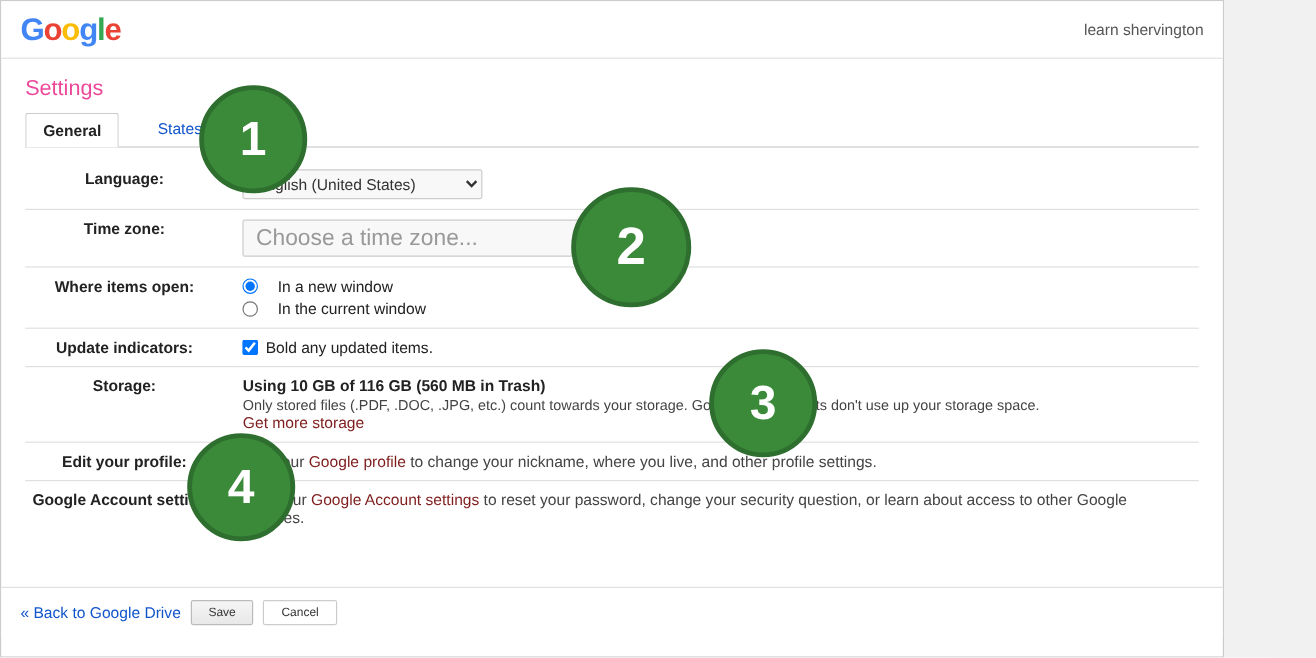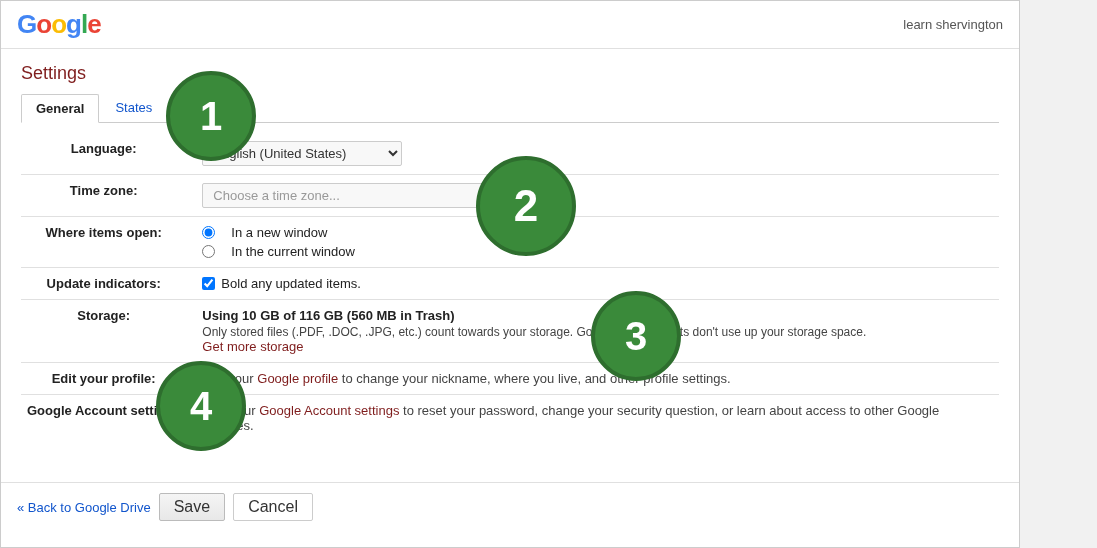--- a/index.html
+++ b/index.html
@@ -41,27 +41,27 @@
       font-size: 13px;
       color: #555;
     }
     
     .main {
       padding: 14px 20px 0 20px;
     }
     .settings-title {
       font-size: 18px;
       font-weight: normal;
-      color: #7f1d1d;
+      color: #ec4899;
       margin-bottom: 10px;
     }
     
     .tabs {
       display: flex;
-      gap: 0;
+      gap: 16px;
       margin-bottom: 0;
       border-bottom: 1px solid #ccc;
       padding-bottom: 0;
     }
     .tab {
       padding: 6px 14px;
       cursor: pointer;
       font-size: 13px;
       border: 1px solid #ccc;
       background: #f5f5f5;
@@ -114,21 +114,21 @@
       padding: 3px 6px;
       font-size: 13px;
       border: 1px solid #ccc;
       border-radius: 2px;
       min-width: 200px;
       background: #f8f8f8;
       color: #333;
     }
     select.tz-select {
       padding: 3px 6px;
-      font-size: 13px;
+      font-size: 19px;
       border: 1px solid #ccc;
       border-radius: 2px;
       min-width: 300px;
       background: #f8f8f8;
       color: #999;
     }
     .radio-group { display: flex; flex-direction: column; gap: 4px; }
     .radio-item { display: flex; align-items: center; gap: 16px; font-size: 13px; }
     .checkbox-row { display: flex; align-items: center; gap: 6px; font-size: 13px; }
     .storage-bold { font-weight: bold; font-size: 13px; }
@@ -148,21 +148,21 @@
       background: #fff;
     }
     .footer-back {
       color: #1155cc;
       text-decoration: none;
       font-size: 13px;
       cursor: pointer;
     }
     .btn {
       padding: 4px 14px;
-      font-size: 16px;
+      font-size: 10px;
       border-radius: 2px;
       cursor: pointer;
       border: 1px solid #ccc;
       text-align: center;
     }
     .btn-save {
       background: linear-gradient(#f5f5f5, #e8e8e8);
       color: #333;
       border: 1px solid #bbb;
     }

